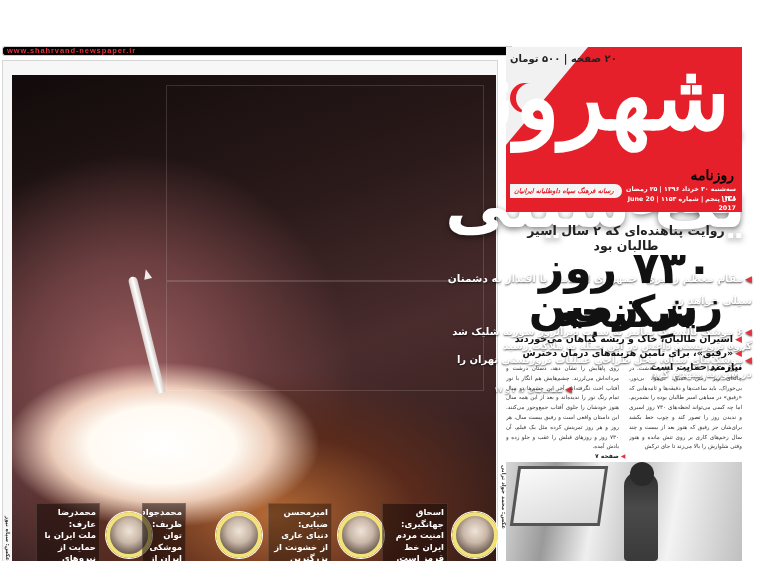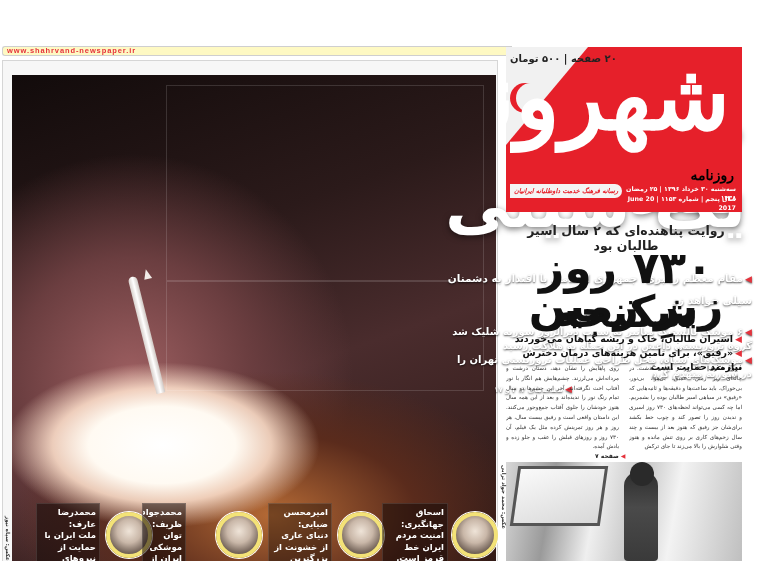--- a/index.html
+++ b/index.html
@@ -2,21 +2,21 @@
 <html><head>
 <meta charset="utf-8">
 <style>
   * { margin: 0; padding: 0; box-sizing: border-box; }
   html, body { width: 770px; height: 561px; overflow: hidden; background: #ffffff; }
   body { position: relative; font-family: "DejaVu Sans", sans-serif; }
 
   .url-bar {
     position: absolute; left: 2px; top: 46px; width: 510px; height: 10px;
     border: 1px solid #cfcfcf; border-right: none; border-radius: 3px 0 0 3px;
-    background: #fef9c3;
+    background: #000000;
   }
   .url-text {
     position: absolute; left: 4px; top: -1px;
     font-family: "Liberation Sans", sans-serif; font-size: 7.5px; font-weight: bold;
     color: #e5323c; letter-spacing: 0.9px;
   }
 
   .left-frame {
     position: absolute; left: 2px; top: 60px; width: 496px; height: 501px;
     border: 1px solid #d6d6d6; border-bottom: none; background: #f7f7f7;
@@ -254,21 +254,21 @@
   </div>
 </div>
 
 <div class="masthead">
   <div class="corner"></div>
   <div class="price">۲۰ صفحه | ۵۰۰ تومان</div>
   <div class="crescent"></div>
   <div class="logo">شهروند</div>
   <div class="logo-sub" style="top:120px;">روزنامه</div>
   <div class="tagline-box" style="top:137px;"></div>
-  <div class="tagline" style="top:140px;">رسانه فرهنگ خدمت داوطلبانه ایرانیان</div>
+  <div class="tagline" style="top:140px;">رسانه فرهنگ سپاه داوطلبانه ایرانیان</div>
   <div class="dateline d1" style="top:137px;">سه‌شنبه ۳۰ خرداد ۱۳۹۶ | ۲۵ رمضان ۱۴۳۸</div>
   <div class="dateline d2" style="top:147px;">سال پنجم | شماره ۱۱۵۳ | 20 June 2017</div>
 </div>
 
 <div class="kicker">روایت پناهنده‌ای که ۲ سال اسیر طالبان بود</div>
 <div class="headline h1">۷۳۰ روز شکنجه</div>
 <div class="headline h2">زیرِ زمین</div>
 
 <div class="sub-bullets">
   <div>

